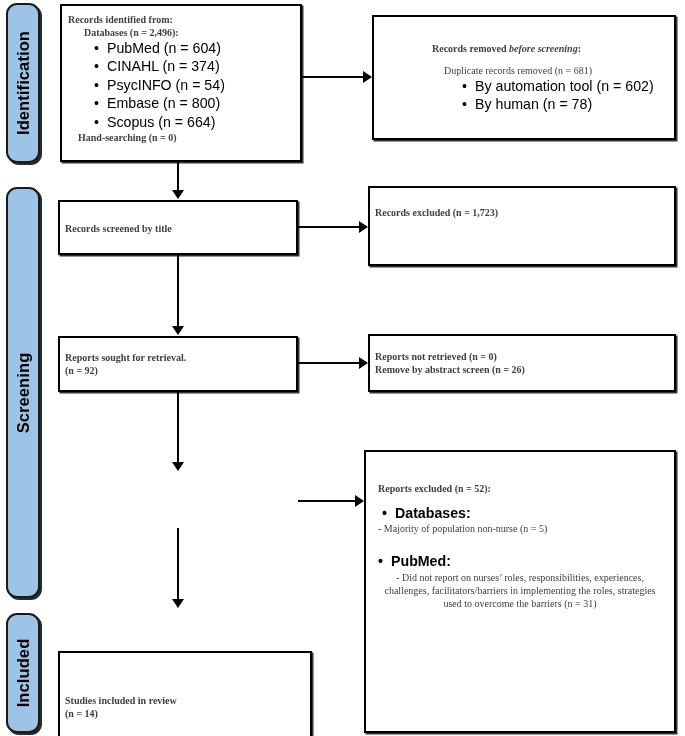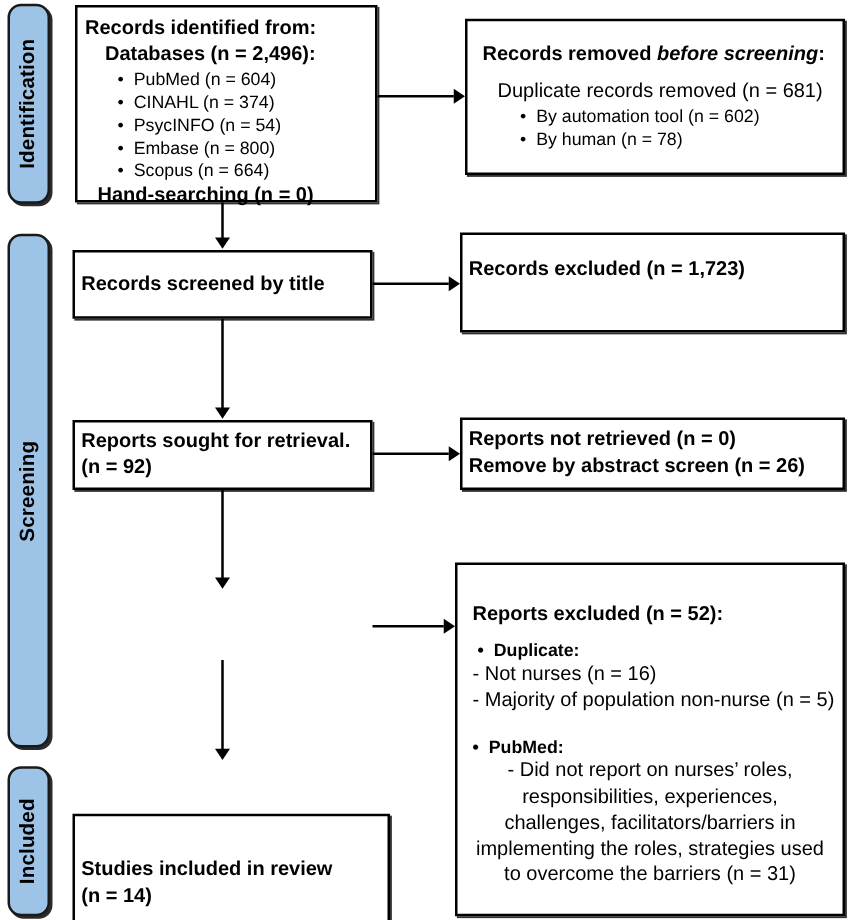--- a/index.html
+++ b/index.html
@@ -53,24 +53,25 @@
     position: absolute;
     left: 0; right: 0;
     padding: 0 5px;
   }
   .box.vcenter .box-inner {
     top: 50%;
     transform: translateY(-50%);
   }
 
   .ln {
-    font-size: 16px;
+    font-size: 10px;
     line-height: 1.30;
-    color: #000000;
+    color: #404040;
     white-space: nowrap;
+    font-family: Liberation Serif, serif;
   }
   .ln.wrap { white-space: normal; text-align: center; }
   .b { font-weight: bold; }
   .i { font-style: italic; }
   .indent1 { padding-left: 16px; }
   .bullet-line {
     font-size: 14.2px;
     line-height: 1.30;
     white-space: nowrap;
   }
@@ -133,21 +134,21 @@
         <span class="bdot">•</span><span>Embase (n = 800)</span>
       </div>
       <div class="bullet-line" style="padding-left:26px;">
         <span class="bdot">•</span><span>Scopus (n = 664)</span>
       </div>
       <div class="ln b" style="padding-left:10px;">Hand-searching (n = 0)</div>
     </div>
   </div>
 
   <div class="box vcenter" style="left:372px; top:15px; width:304px; height:125px;">
-    <div class="box-inner" style="padding:0 12px;">
+    <div class="box-inner" style="padding:0 12px;margin-left:46px;">
       <div class="ln b">
         <span>Records removed </span><span class="i">before screening</span><span>:</span>
       </div>
       <div class="gap"></div>
       <div class="ln" style="padding-left:12px;">Duplicate records removed (n = 681)</div>
       <div class="bullet-line" style="padding-left:30px;">
         <span class="bdot">•</span><span>By automation tool (n = 602)</span>
       </div>
       <div class="bullet-line" style="padding-left:30px;">
         <span class="bdot">•</span><span>By human (n = 78)</span>
@@ -180,23 +181,22 @@
       <div class="ln b">Remove by abstract screen (n = 26)</div>
     </div>
   </div>
 
 
   <div class="box" style="left:364px; top:450px; width:312px; height:283px;">
     <div class="box-inner" style="top:30px; padding:0 12px;">
       <div class="ln b">Reports excluded (n = 52):</div>
       <div class="gap"></div>
       <div class="bullet-line b" style="padding-left:4px;">
-        <span class="bdot">•</span><span>Duplicate:</span>
-      </div>
-      <div class="ln">- Not nurses (n = 16)</div>
+        <span class="bdot">•</span><span>Databases:</span>
+      </div>
       <div class="ln">- Majority of population non-nurse (n = 5)</div>
       <div class="gap" style="height:17px;"></div>
       <div class="bullet-line b" style="padding-left:0px;">
         <span class="bdot">•</span><span>PubMed:</span>
       </div>
       <div class="ln wrap">- Did not report on nurses’ roles, responsibilities, experiences, challenges, facilitators/barriers in implementing the roles, strategies used to overcome the barriers (n = 31)</div>
     </div>
   </div>
 
   <div class="box vcenter" style="left:58px; top:618px; width:254px; height:112px;margin-top:33px;">

